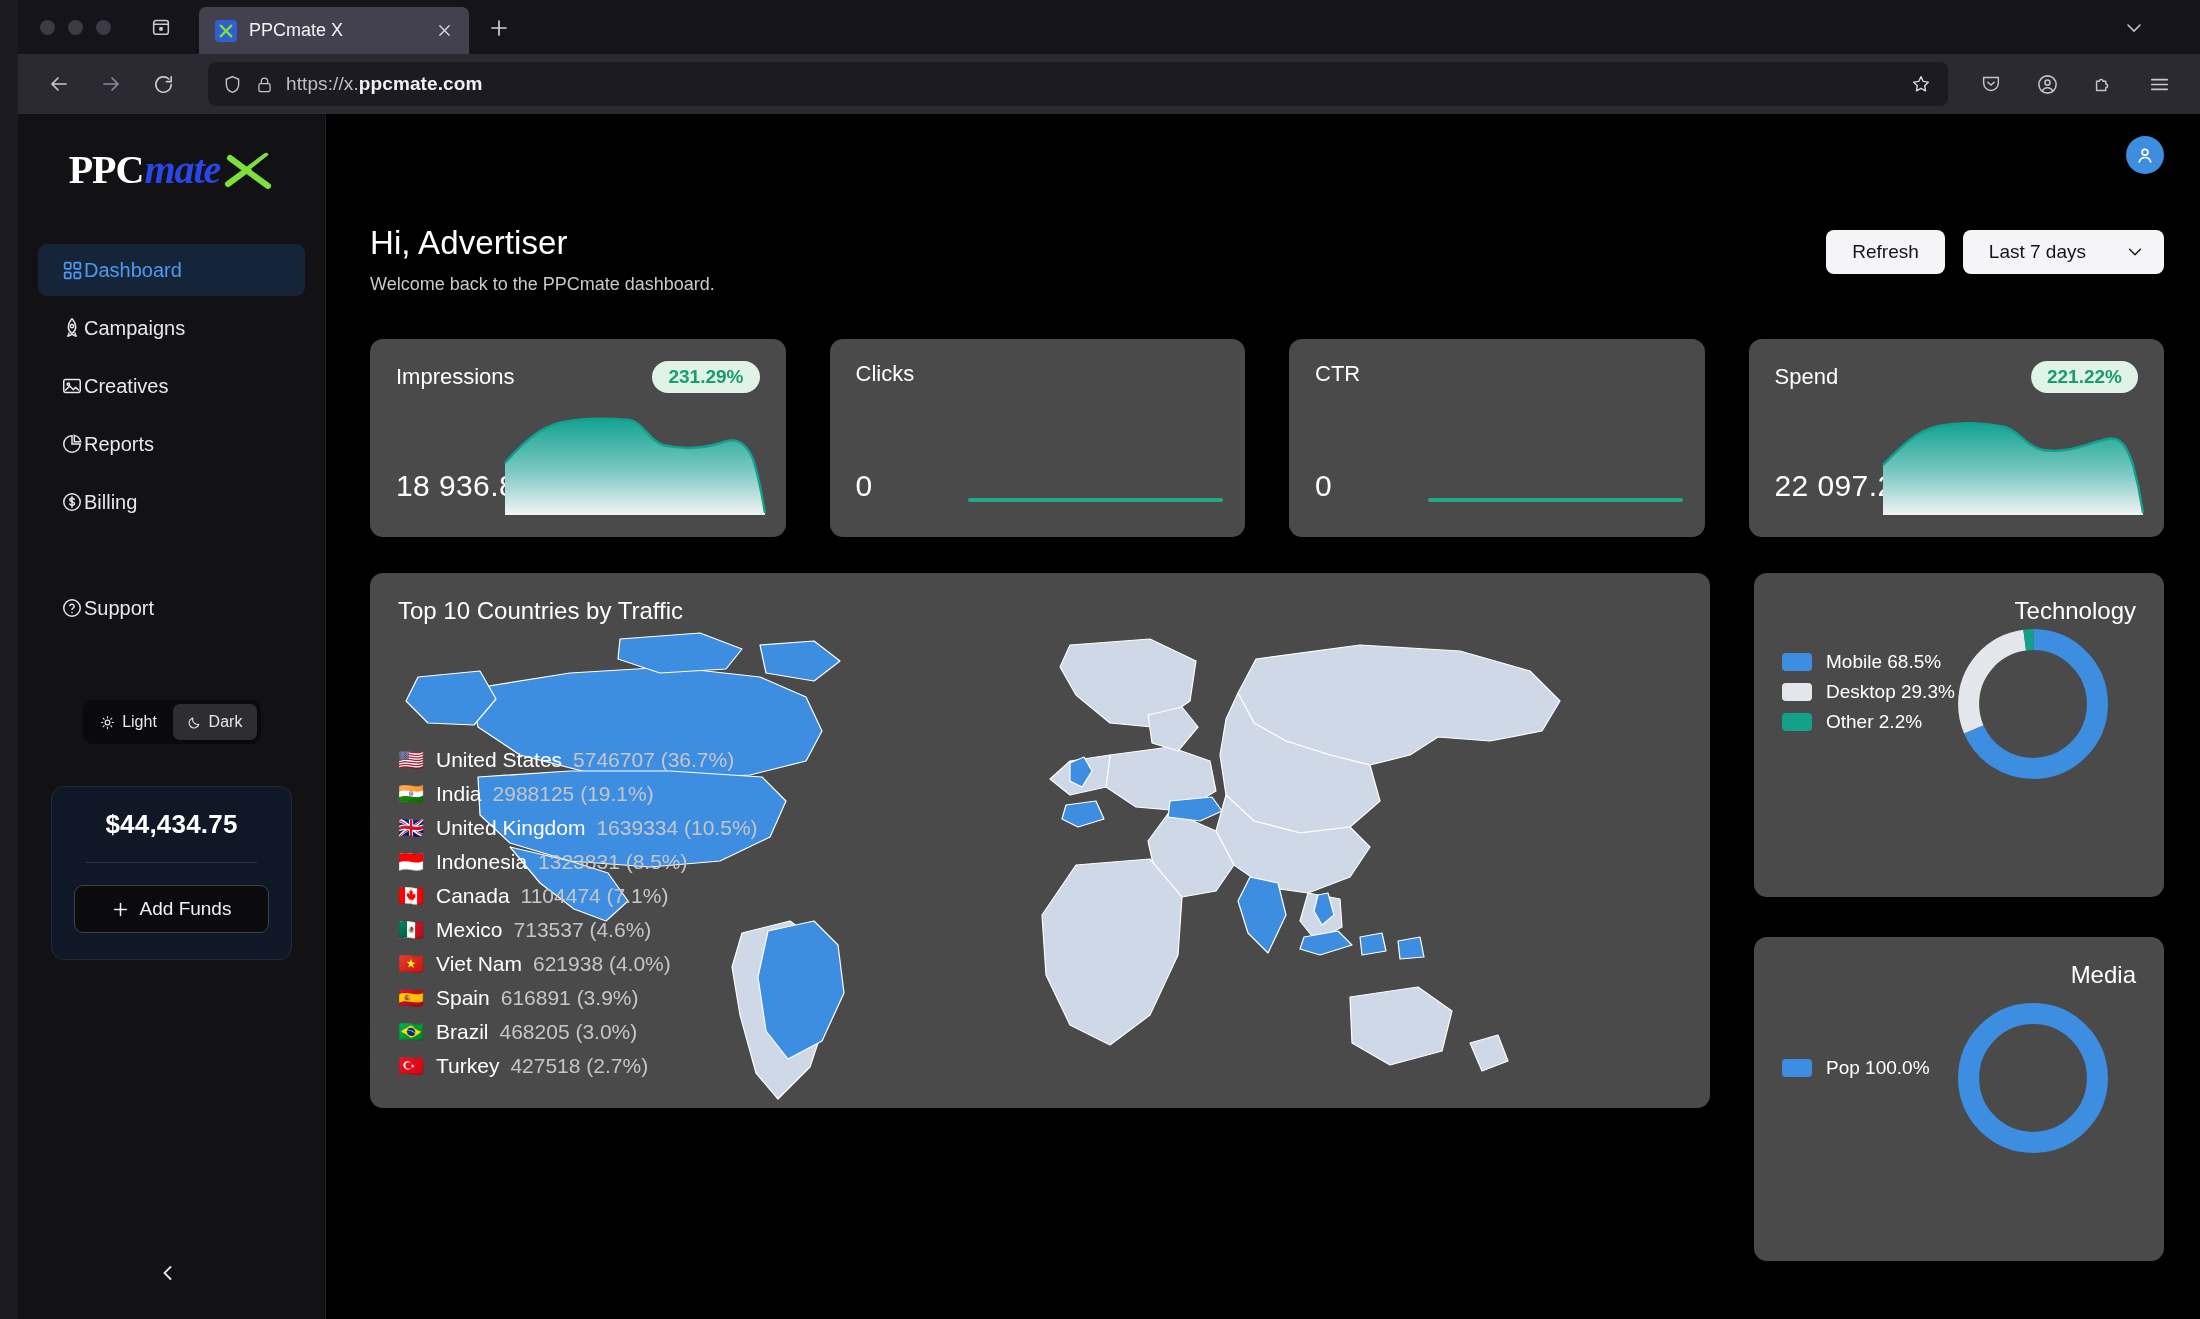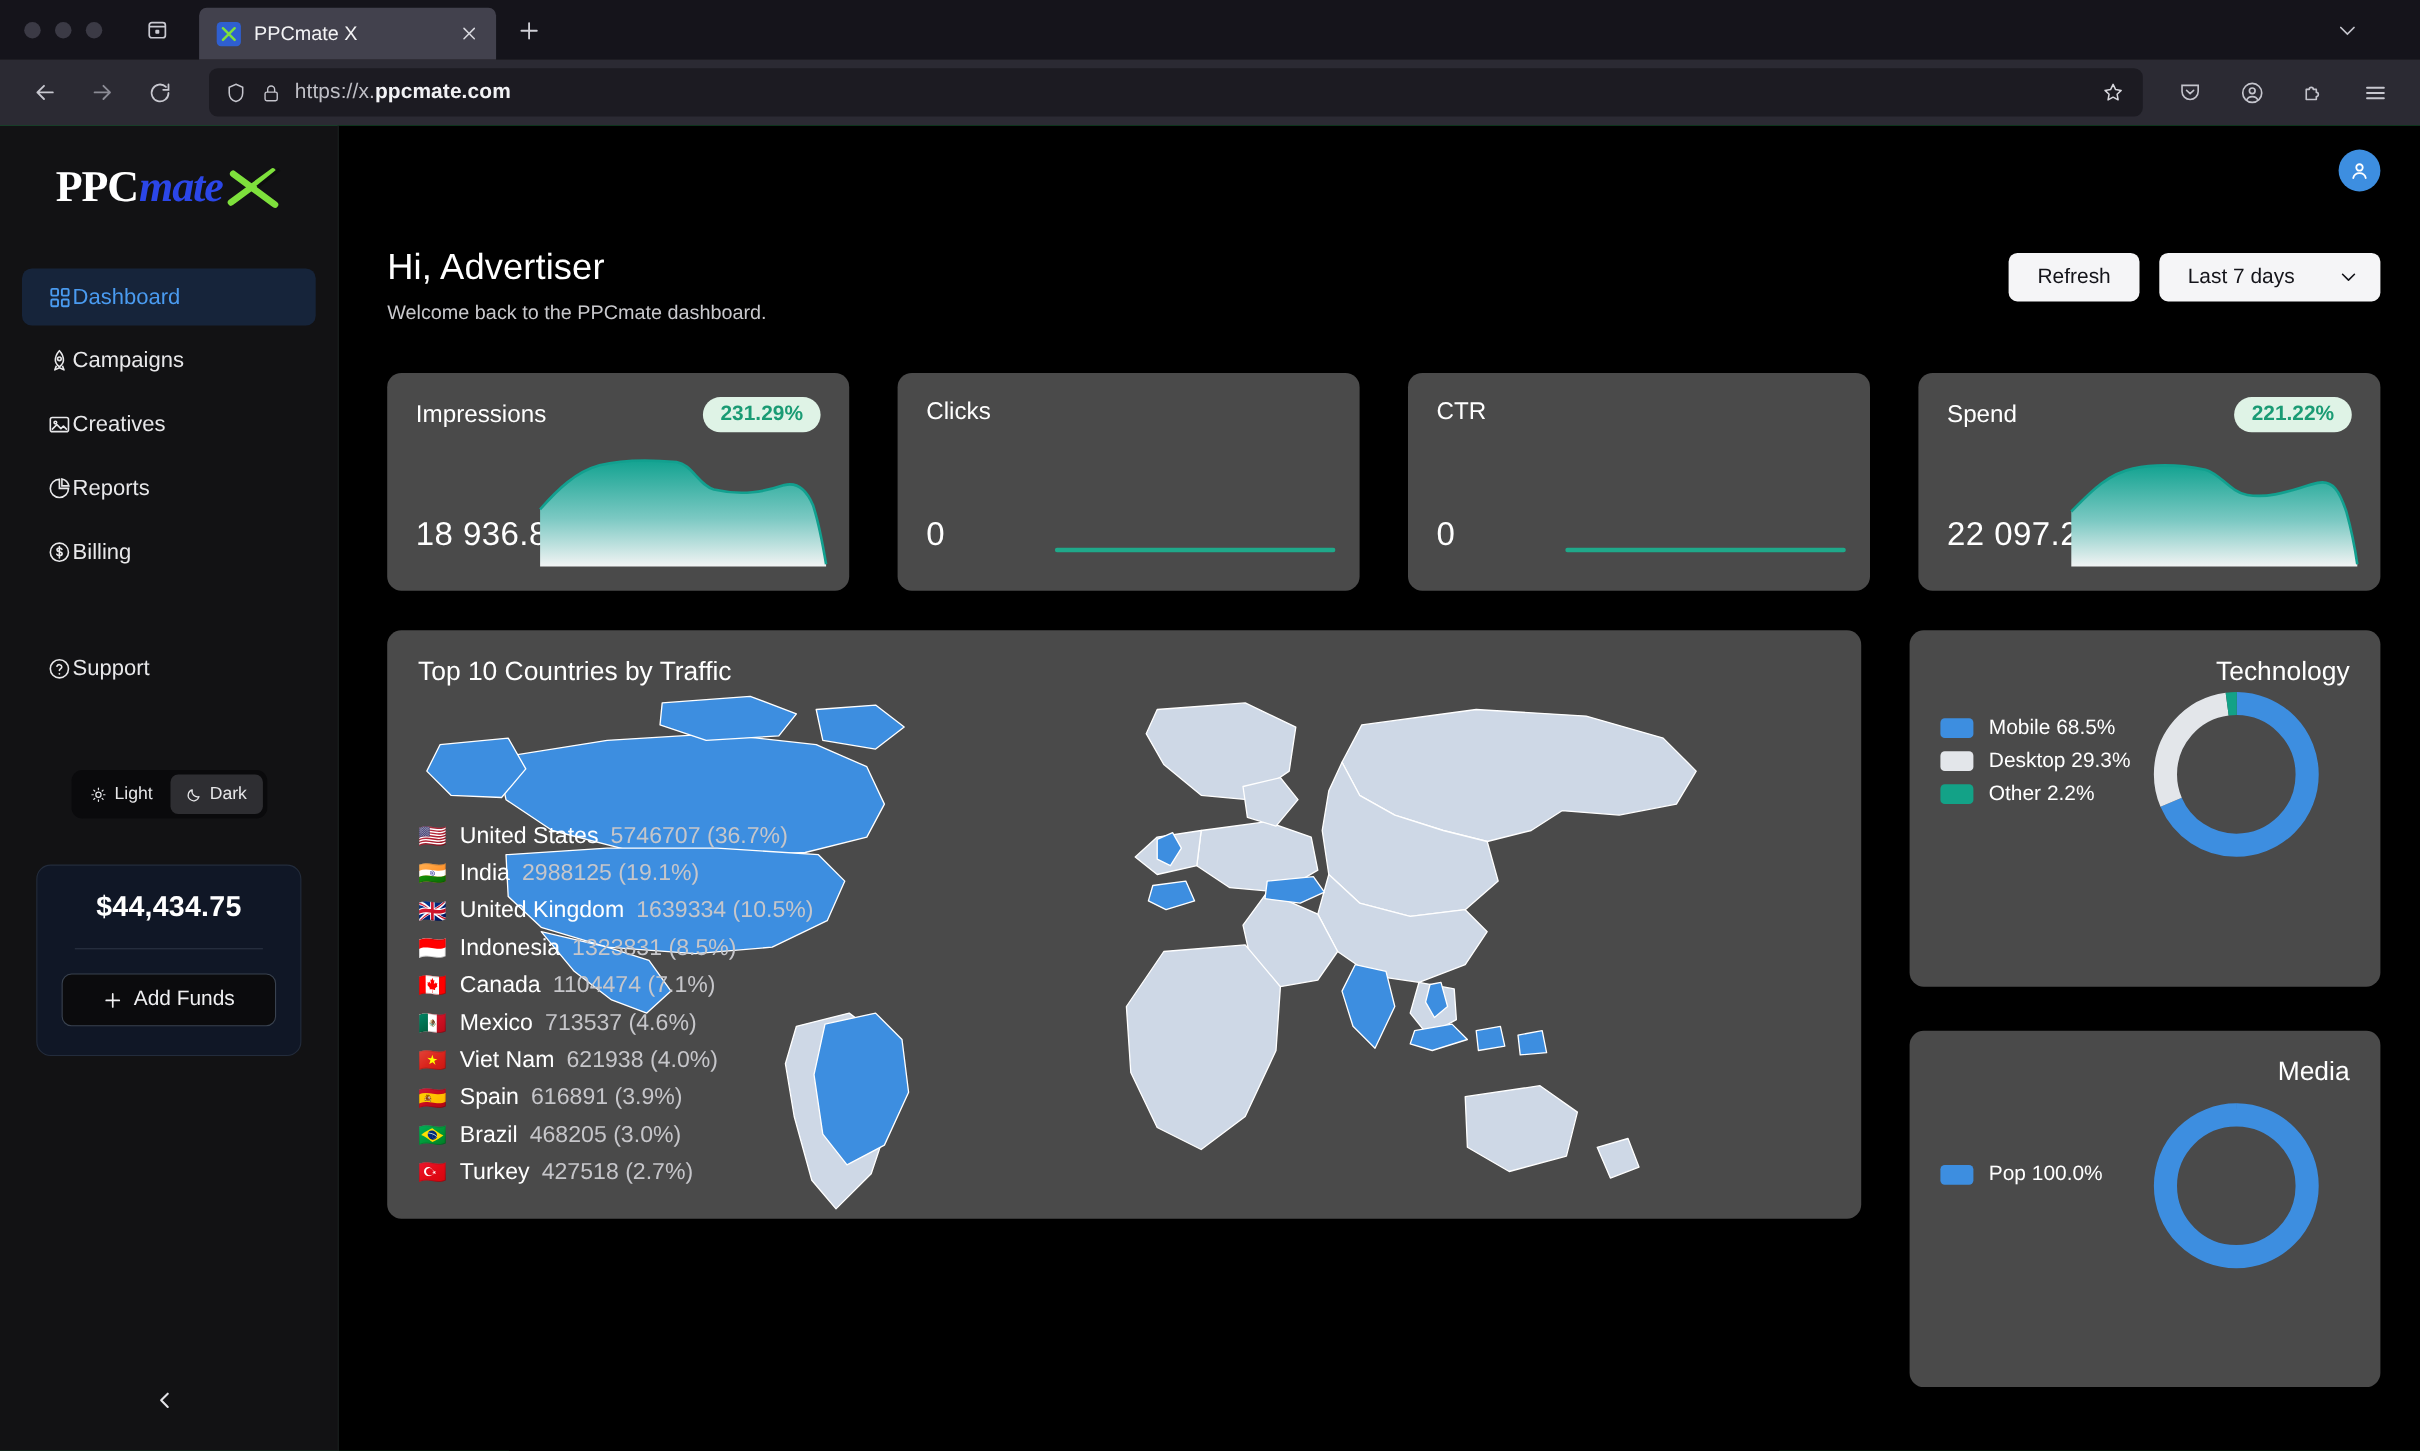--- a/index.html
+++ b/index.html
@@ -4,21 +4,21 @@
 <style>
   * { box-sizing: border-box; margin: 0; padding: 0; }
   html, body {
     width: 2200px; height: 1319px;
     background: #0d0d0f;
     font-family: "Liberation Sans", sans-serif;
     overflow: hidden;
   }
 
   
-  .browser { width: 2200px; height: 1319px; display: flex; flex-direction: column; background:#1c1b22; }
+  .browser { width: 2200px; height: 1319px; display: flex; flex-direction: column; background:#1c1b22;padding-left:18px; }
   .tabstrip {
     height: 54px; background:#15141b; display:flex; align-items:flex-end;
     padding-left: 14px; position:relative; flex: 0 0 54px;
   }
   .win-dots { display:flex; gap:13px; align-items:center; height:54px; padding:0 16px 0 8px; }
   .win-dot { width:15px; height:15px; border-radius:50%; background:#3b3a45; }
   .tablist-btn {
     width:40px; height:40px; display:flex; align-items:center; justify-content:center;
     margin: 0 18px 7px 14px; border-radius:5px;
   }
@@ -40,21 +40,21 @@
   .urlbar {
     flex:1; height:44px; margin:0 14px 0 16px; background:#1c1b22; border-radius:8px;
     display:flex; align-items:center; padding: 0 14px; gap:12px; position:relative;
   }
   .url-text { color:#bfbfc6; font-size:19px; letter-spacing:.1px; }
   .url-text b { color:#f2f2f5; font-weight:700; }
   .urlbar-star { position:absolute; right:10px; width:34px; height:34px; display:flex;align-items:center;justify-content:center;}
   .nav-right { display:flex; align-items:center; gap:10px; }
 
   
-  .app { flex:1; display:flex; background:#22c55e; min-height:0; }
+  .app { flex:1; display:flex; background:#15803d; min-height:0; }
 
   
   .sidebar {
     width: 308px; flex:0 0 308px; background:#121214; display:flex; flex-direction:column;
     border-right:1px solid #1f1f22;
   }
   .logo-wrap { height: 112px; display:flex; align-items:center; justify-content:center; }
   .logo { font-size:40px; line-height:1; display:flex; align-items:center; letter-spacing:-1px; }
   .logo .ppc { font-family:"Liberation Serif", serif; font-weight:700; color:#fff; }
   .logo .mate { font-family:"Liberation Serif", serif; font-style:italic; font-weight:700; color:#2b46e8; margin-left:1px;}

